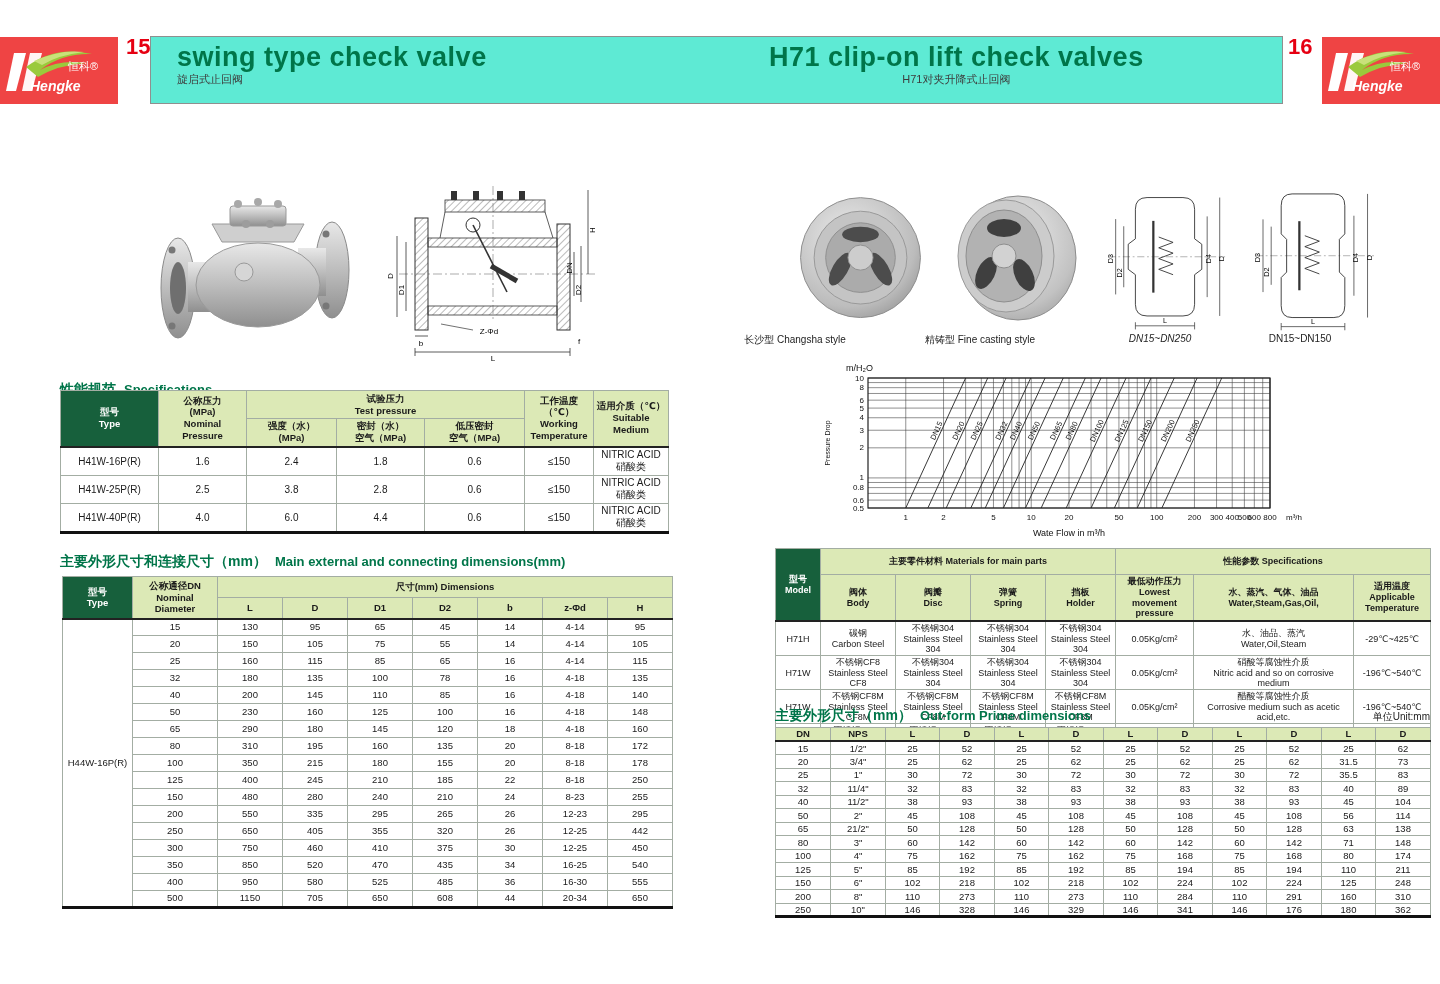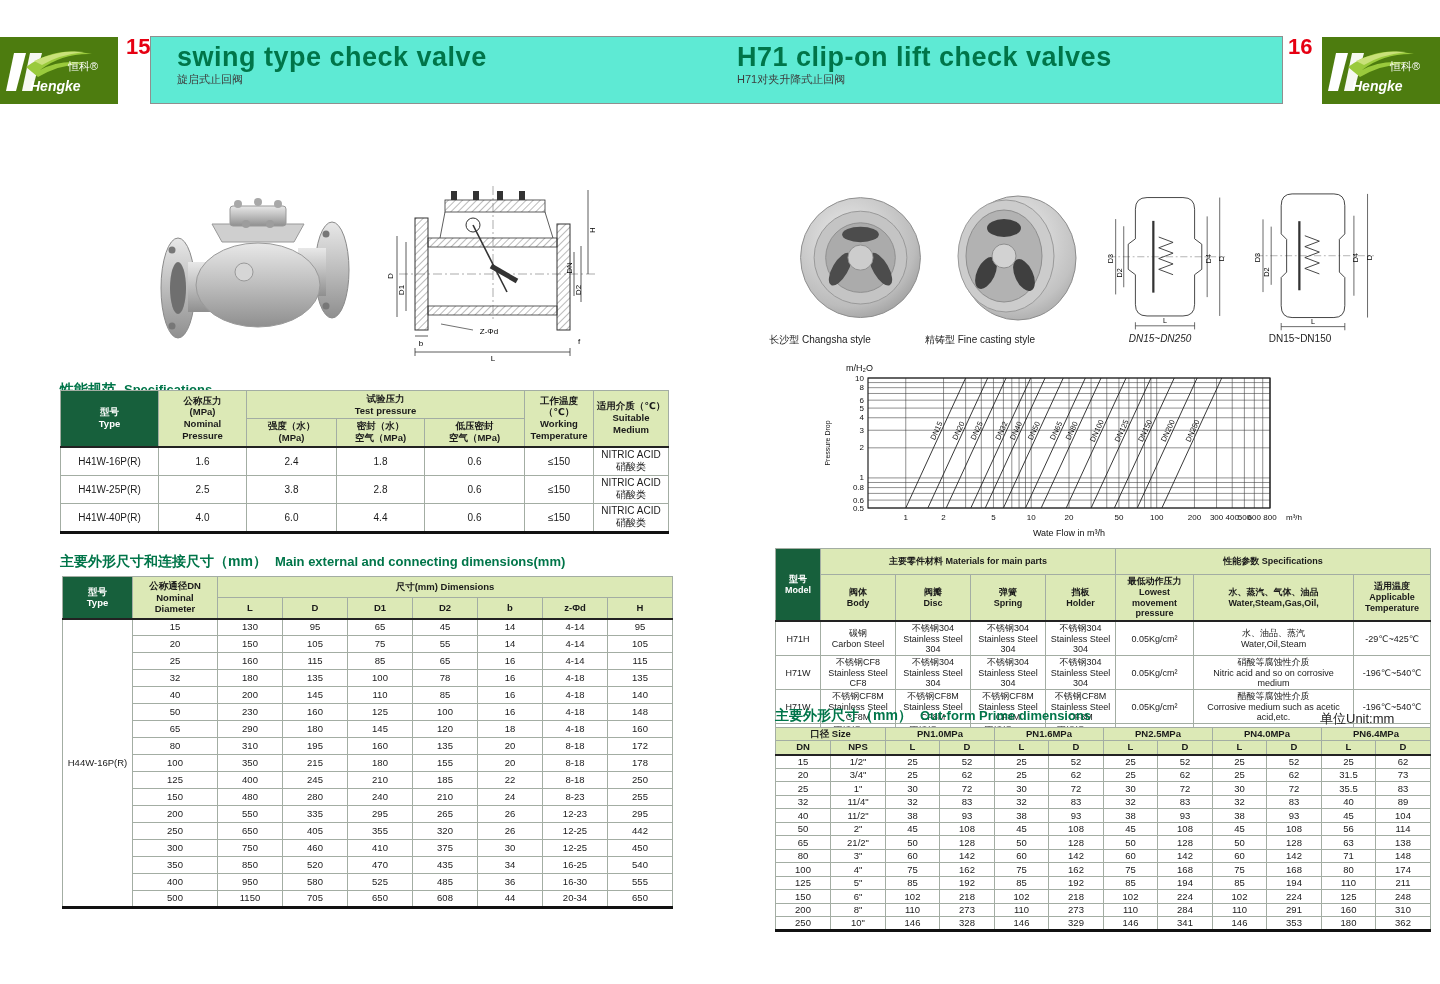--- a/index.html
+++ b/index.html
@@ -1,34 +1,34 @@
 <!DOCTYPE html>
 <html><head>
 <meta charset="utf-8">
 <style>
   * { margin:0; padding:0; box-sizing:border-box; }
   html,body { background:#ffffff; }
   body { font-family:"Liberation Sans","DejaVu Sans",sans-serif; color:#222; }
   .page { position:relative; width:1440px; height:984px; background:#fff; overflow:hidden; }
 
   
-  .logo-box { position:absolute; top:37px; width:118px; height:67px; background:#4d7c0f; }
+  .logo-box { position:absolute; top:37px; width:118px; height:67px; background:#ef4444; }
   .logo-box.lft { left:0; }
   .logo-box.rgt { left:1322px; }
   .page-num { position:absolute; top:34px; font-size:22px; font-weight:bold; color:#e60012; }
   .title-box { position:absolute; left:150px; top:36px; width:1133px; height:68px; border:1px solid #8f8f8f; background:#5eead4; }
   .title-group { position:absolute; top:6px; }
   .title-en { font-size:27px; font-weight:bold; color:#007549; line-height:1.1; letter-spacing:0.5px; }
   .title-zh { font-size:11px; color:#3d3d3d; line-height:1.2; }
 
   
   .sec-head { position:absolute; font-weight:bold; color:#007549; white-space:nowrap; }
   .sec-head .zh { font-size:14px; }
   .sec-head .en { font-size:13px; margin-left:8px; }
-  .unit-note { position:absolute; font-size:13px; color:#222; width:110px; }
+  .unit-note { position:absolute; font-size:10px; color:#222; width:110px; text-align:right; }
 
   
   table.cat { position:absolute; border-collapse:collapse; table-layout:fixed; text-align:center; color:#1a1a1a; border:1px solid #8f9b8f; border-bottom:3px solid #111; }
   table.cat th, table.cat td { border:1px solid #a3ada3; white-space:pre-line; vertical-align:middle; padding:1px 2px; }
   table.cat thead th { background:#dce9b6; font-weight:bold; }
   table.cat thead { border-bottom:2px solid #222; }
   table.cat th.dark { background:#17603c; color:#fff; }
   table.cat td { background:#fff; }
 
   .spec-table { left:60px; top:390px; width:608px; font-size:9.5px; }
@@ -69,21 +69,21 @@
       <text x="30" y="54" font-size="14" font-weight="bold" font-style="italic" fill="#fff">Hengke</text>
     </svg>
   </div>
   <div class="page-num" style="left:126px;">15</div>
 
   <div class="title-box">
     <div class="title-group" style="left:26px;">
       <div class="title-en">swing type check valve</div>
       <div class="title-zh">旋启式止回阀</div>
     </div>
-    <div class="title-group" style="left:586px;">
+    <div class="title-group" style="left:618px;text-align:center;">
       <div class="title-en">H71 clip-on lift check valves</div>
       <div class="title-zh">H71对夹升降式止回阀</div>
     </div>
   </div>
 
   <div class="page-num" style="left:1288px;">16</div>
   <div class="logo-box rgt">
     <svg width="118" height="67" viewBox="0 0 118 67">
       <polygon points="14,16 26,16 16,54 6,54" fill="#fff"></polygon>
       <polygon points="30,16 42,16 32,54 22,54" fill="#fff" opacity="0.95"></polygon>
@@ -530,21 +530,21 @@
       <text x="124" y="82" font-size="8" transform="rotate(-90 124 82)" text-anchor="middle">D4</text>
       <line x1="135" y1="12" x2="135" y2="148" stroke="#333" stroke-width="0.8"></line>
       <text x="140" y="82" font-size="8" transform="rotate(-90 140 82)" text-anchor="middle">D</text>
       <line x1="40" y1="158" x2="110" y2="158" stroke="#333" stroke-width="0.8"></line>
       <line x1="40" y1="154" x2="40" y2="162" stroke="#333" stroke-width="0.8"></line>
       <line x1="110" y1="154" x2="110" y2="162" stroke="#333" stroke-width="0.8"></line>
       <text x="75" y="155" font-size="8" text-anchor="middle">L</text>
     </svg>
   </div>
 
-  <div class="caption" style="left:820px;">长沙型 Changsha style</div>
+  <div class="caption" style="left:795px;">长沙型 Changsha style</div>
   <div class="caption" style="left:980px;">精铸型 Fine casting style</div>
   <div class="caption" style="left:1160px;font-style:italic;">DN15~DN250</div>
   <div class="caption" style="left:1300px;">DN15~DN150</div>
 
   <div class="chart-wrap">
     <svg id="flow-chart" width="500" height="190" viewBox="0 0 500 190">
         <line x1="85.76826676653062" y1="20" x2="85.76826676653062" y2="150" stroke="#454545" stroke-width="0.6"></line>
         <line x1="123.53653353306125" y1="20" x2="123.53653353306125" y2="150" stroke="#454545" stroke-width="0.6"></line>
         <line x1="145.62955330871472" y1="20" x2="145.62955330871472" y2="150" stroke="#454545" stroke-width="0.6"></line>
         <line x1="161.30480029959185" y1="20" x2="161.30480029959185" y2="150" stroke="#454545" stroke-width="0.6"></line>
@@ -760,28 +760,20 @@
         <col style="width:55px">
         <col style="width:54px">
         <col style="width:55px">
         <col style="width:54px">
         <col style="width:55px">
         <col style="width:54px">
         <col style="width:55px">
       </colgroup>
     <thead>
       <tr>
-        <th colspan="2">口径 Size</th>
-        <th colspan="2">PN1.0MPa</th>
-        <th colspan="2">PN1.6MPa</th>
-        <th colspan="2">PN2.5MPa</th>
-        <th colspan="2">PN4.0MPa</th>
-        <th colspan="2">PN6.4MPa</th>
-      </tr>
-      <tr>
         <th>DN</th>
         <th>NPS</th>
         <th>L</th>
         <th>D</th>
         <th>L</th>
         <th>D</th>
         <th>L</th>
         <th>D</th>
         <th>L</th>
         <th>D</th>
@@ -961,20 +953,20 @@
         <tr>
           <td>250</td>
           <td>10"</td>
           <td>146</td>
           <td>328</td>
           <td>146</td>
           <td>329</td>
           <td>146</td>
           <td>341</td>
           <td>146</td>
-          <td>353</td>
+          <td>176</td>
           <td>180</td>
           <td>362</td>
         </tr>
       </tbody>
   </table>
 
 </div>
 
 </body></html>

